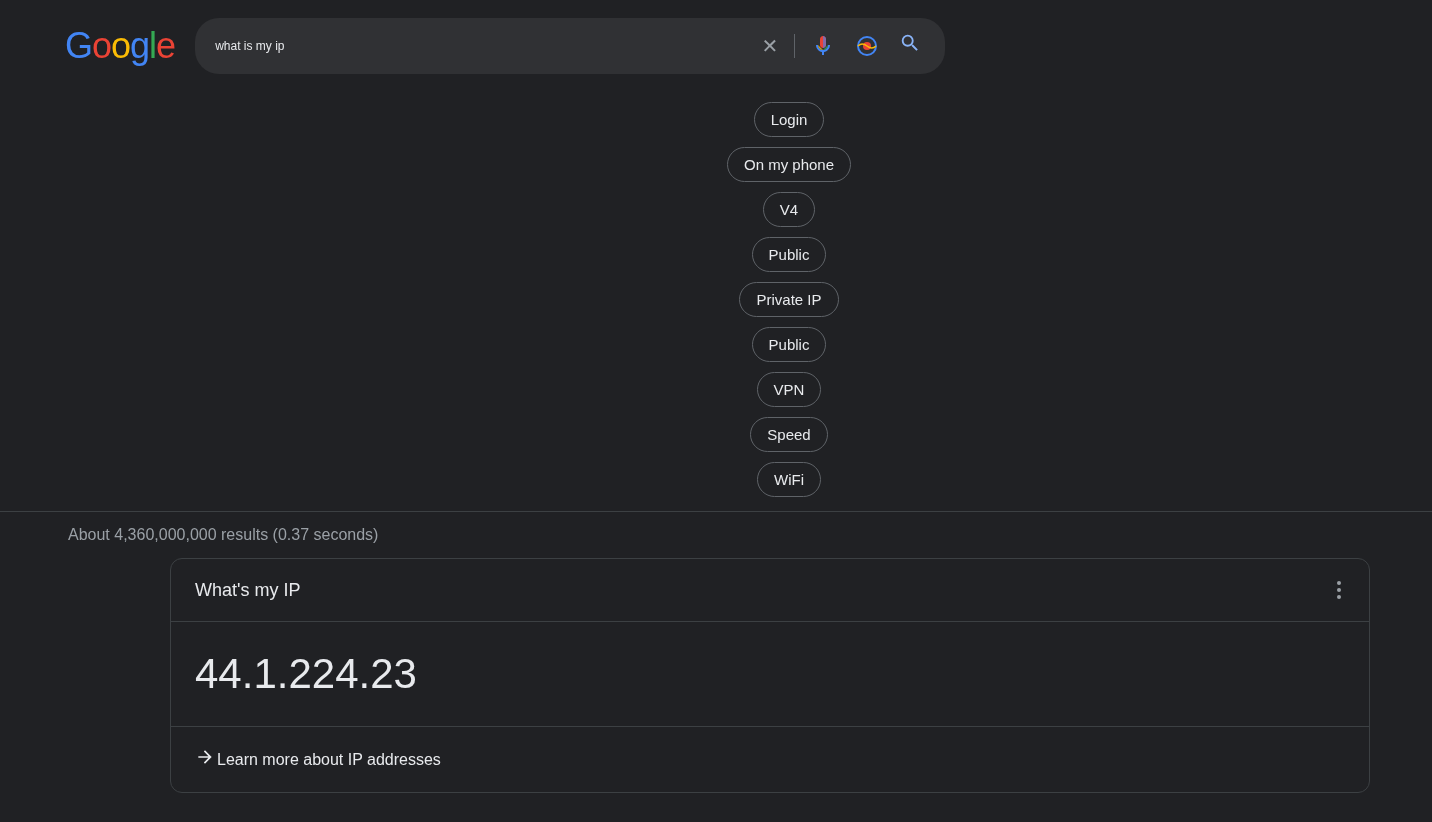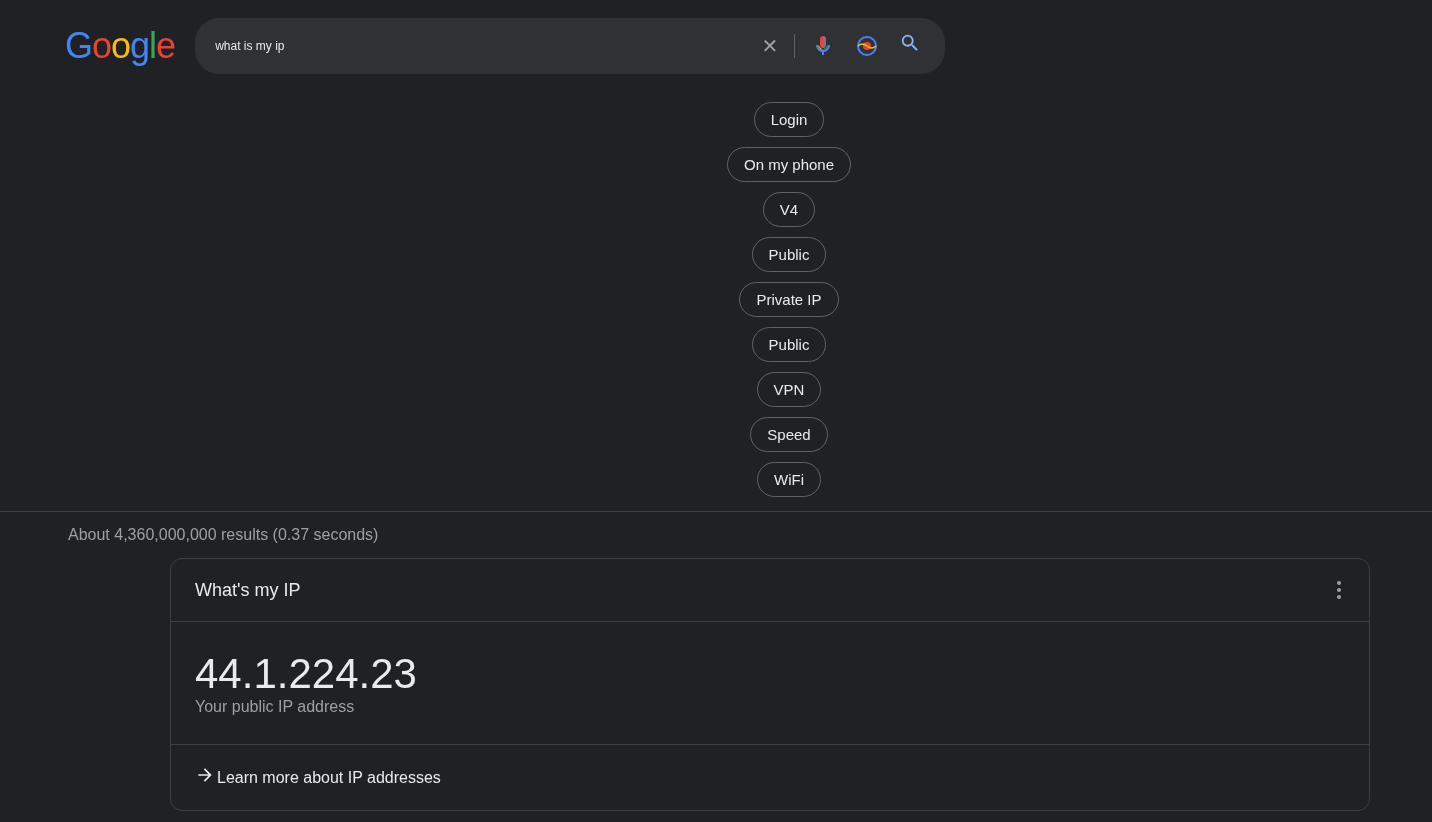--- a/index.html
+++ b/index.html
@@ -247,21 +247,20 @@
       <span class="card-title">What's my IP</span>
       <button class="icon-btn" style="display:flex;flex-direction:column;gap:3px;padding:4px;">
         <span style="display:block;width:4px;height:4px;background:#9aa0a6;border-radius:50%;"></span>
         <span style="display:block;width:4px;height:4px;background:#9aa0a6;border-radius:50%;"></span>
         <span style="display:block;width:4px;height:4px;background:#9aa0a6;border-radius:50%;"></span>
       </button>
     </div>
 
     <div class="card-body">
       <div class="ip-address">44.1.224.23</div>
-      <div class="ip-label">Your public IP address</div>
     </div>
 
     <div class="card-footer">
       <span class="arrow-icon">
         <svg width="20" height="20" viewBox="0 0 24 24" fill="#e8eaed">
           <path d="M12 4l-1.41 1.41L16.17 11H4v2h12.17l-5.58 5.59L12 20l8-8z"></path>
         </svg>
       </span>
       <span class="learn-more-text">Learn more about IP addresses</span>
     </div>

